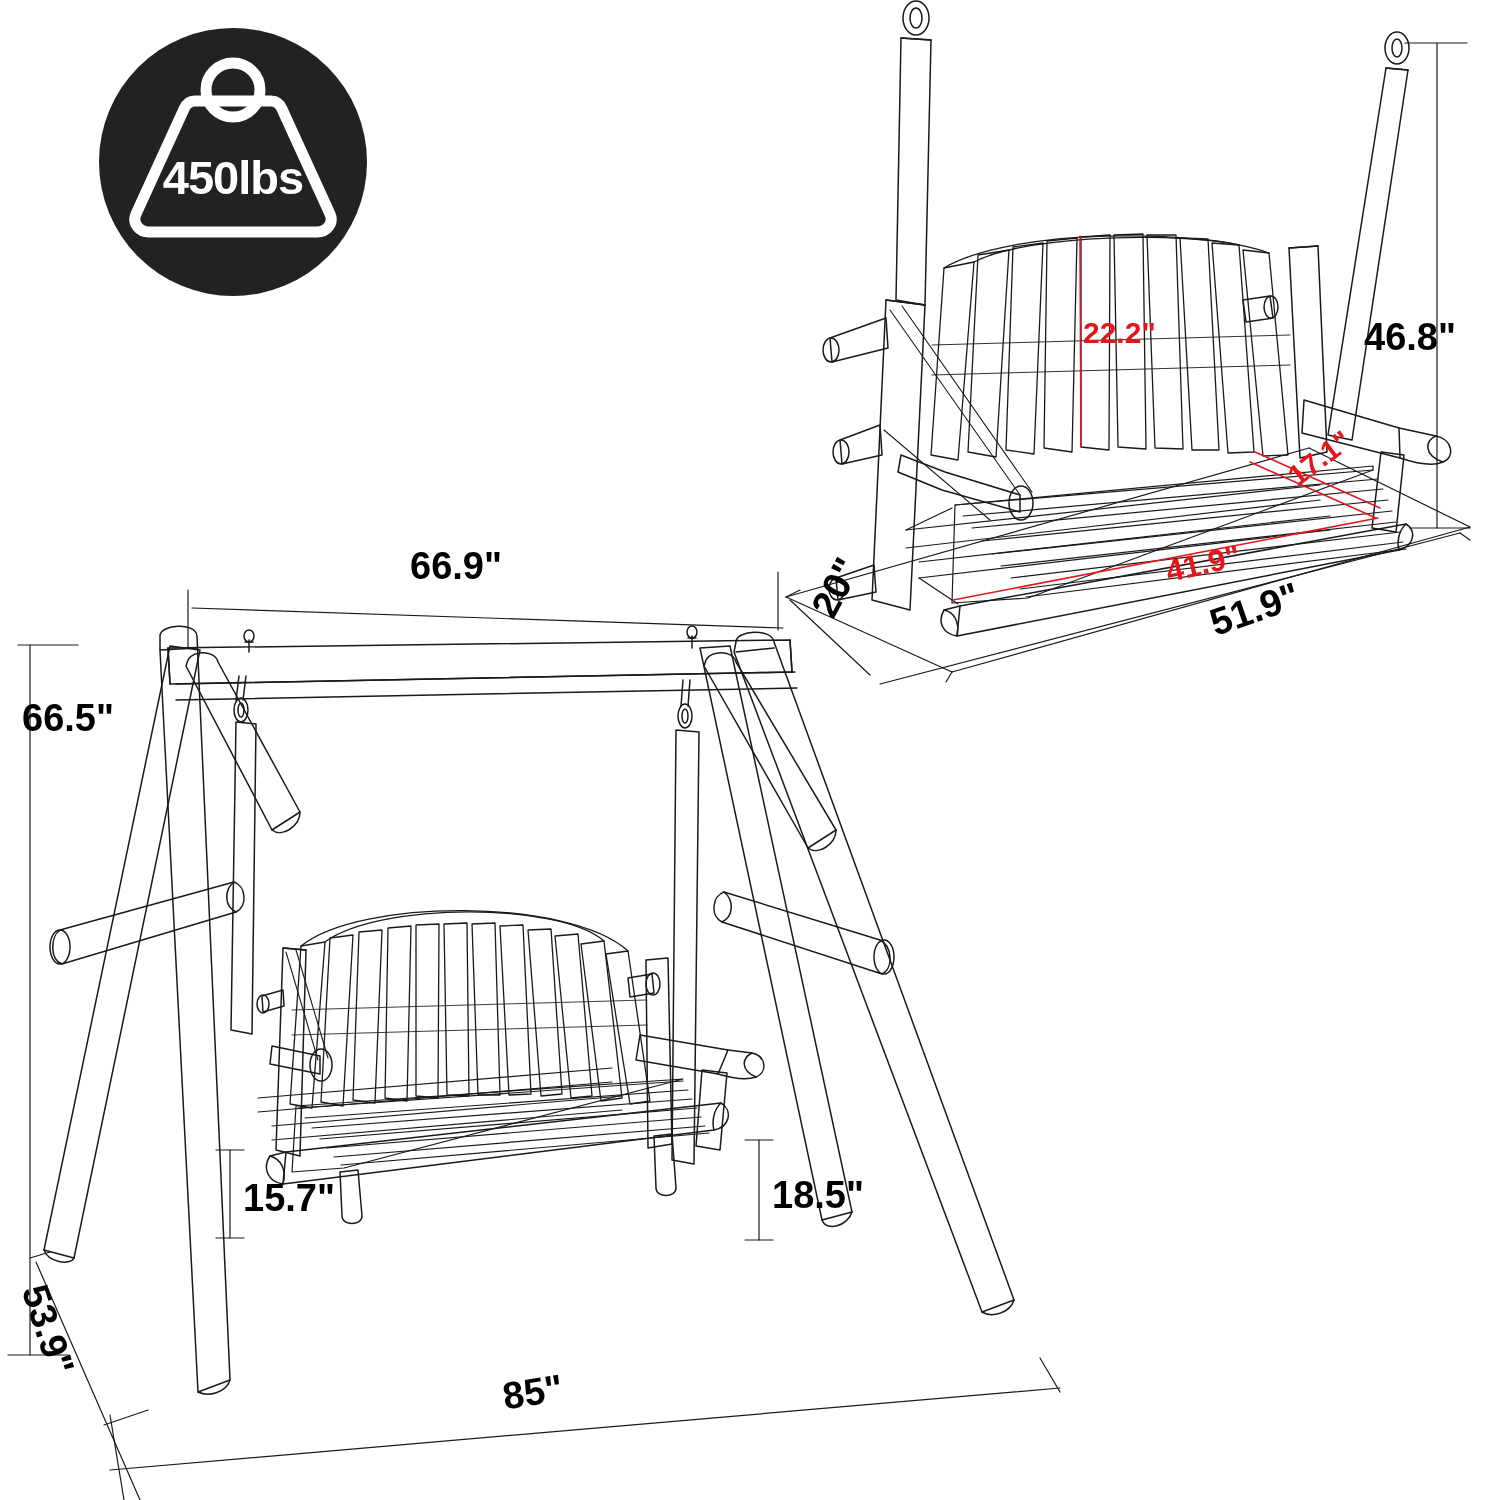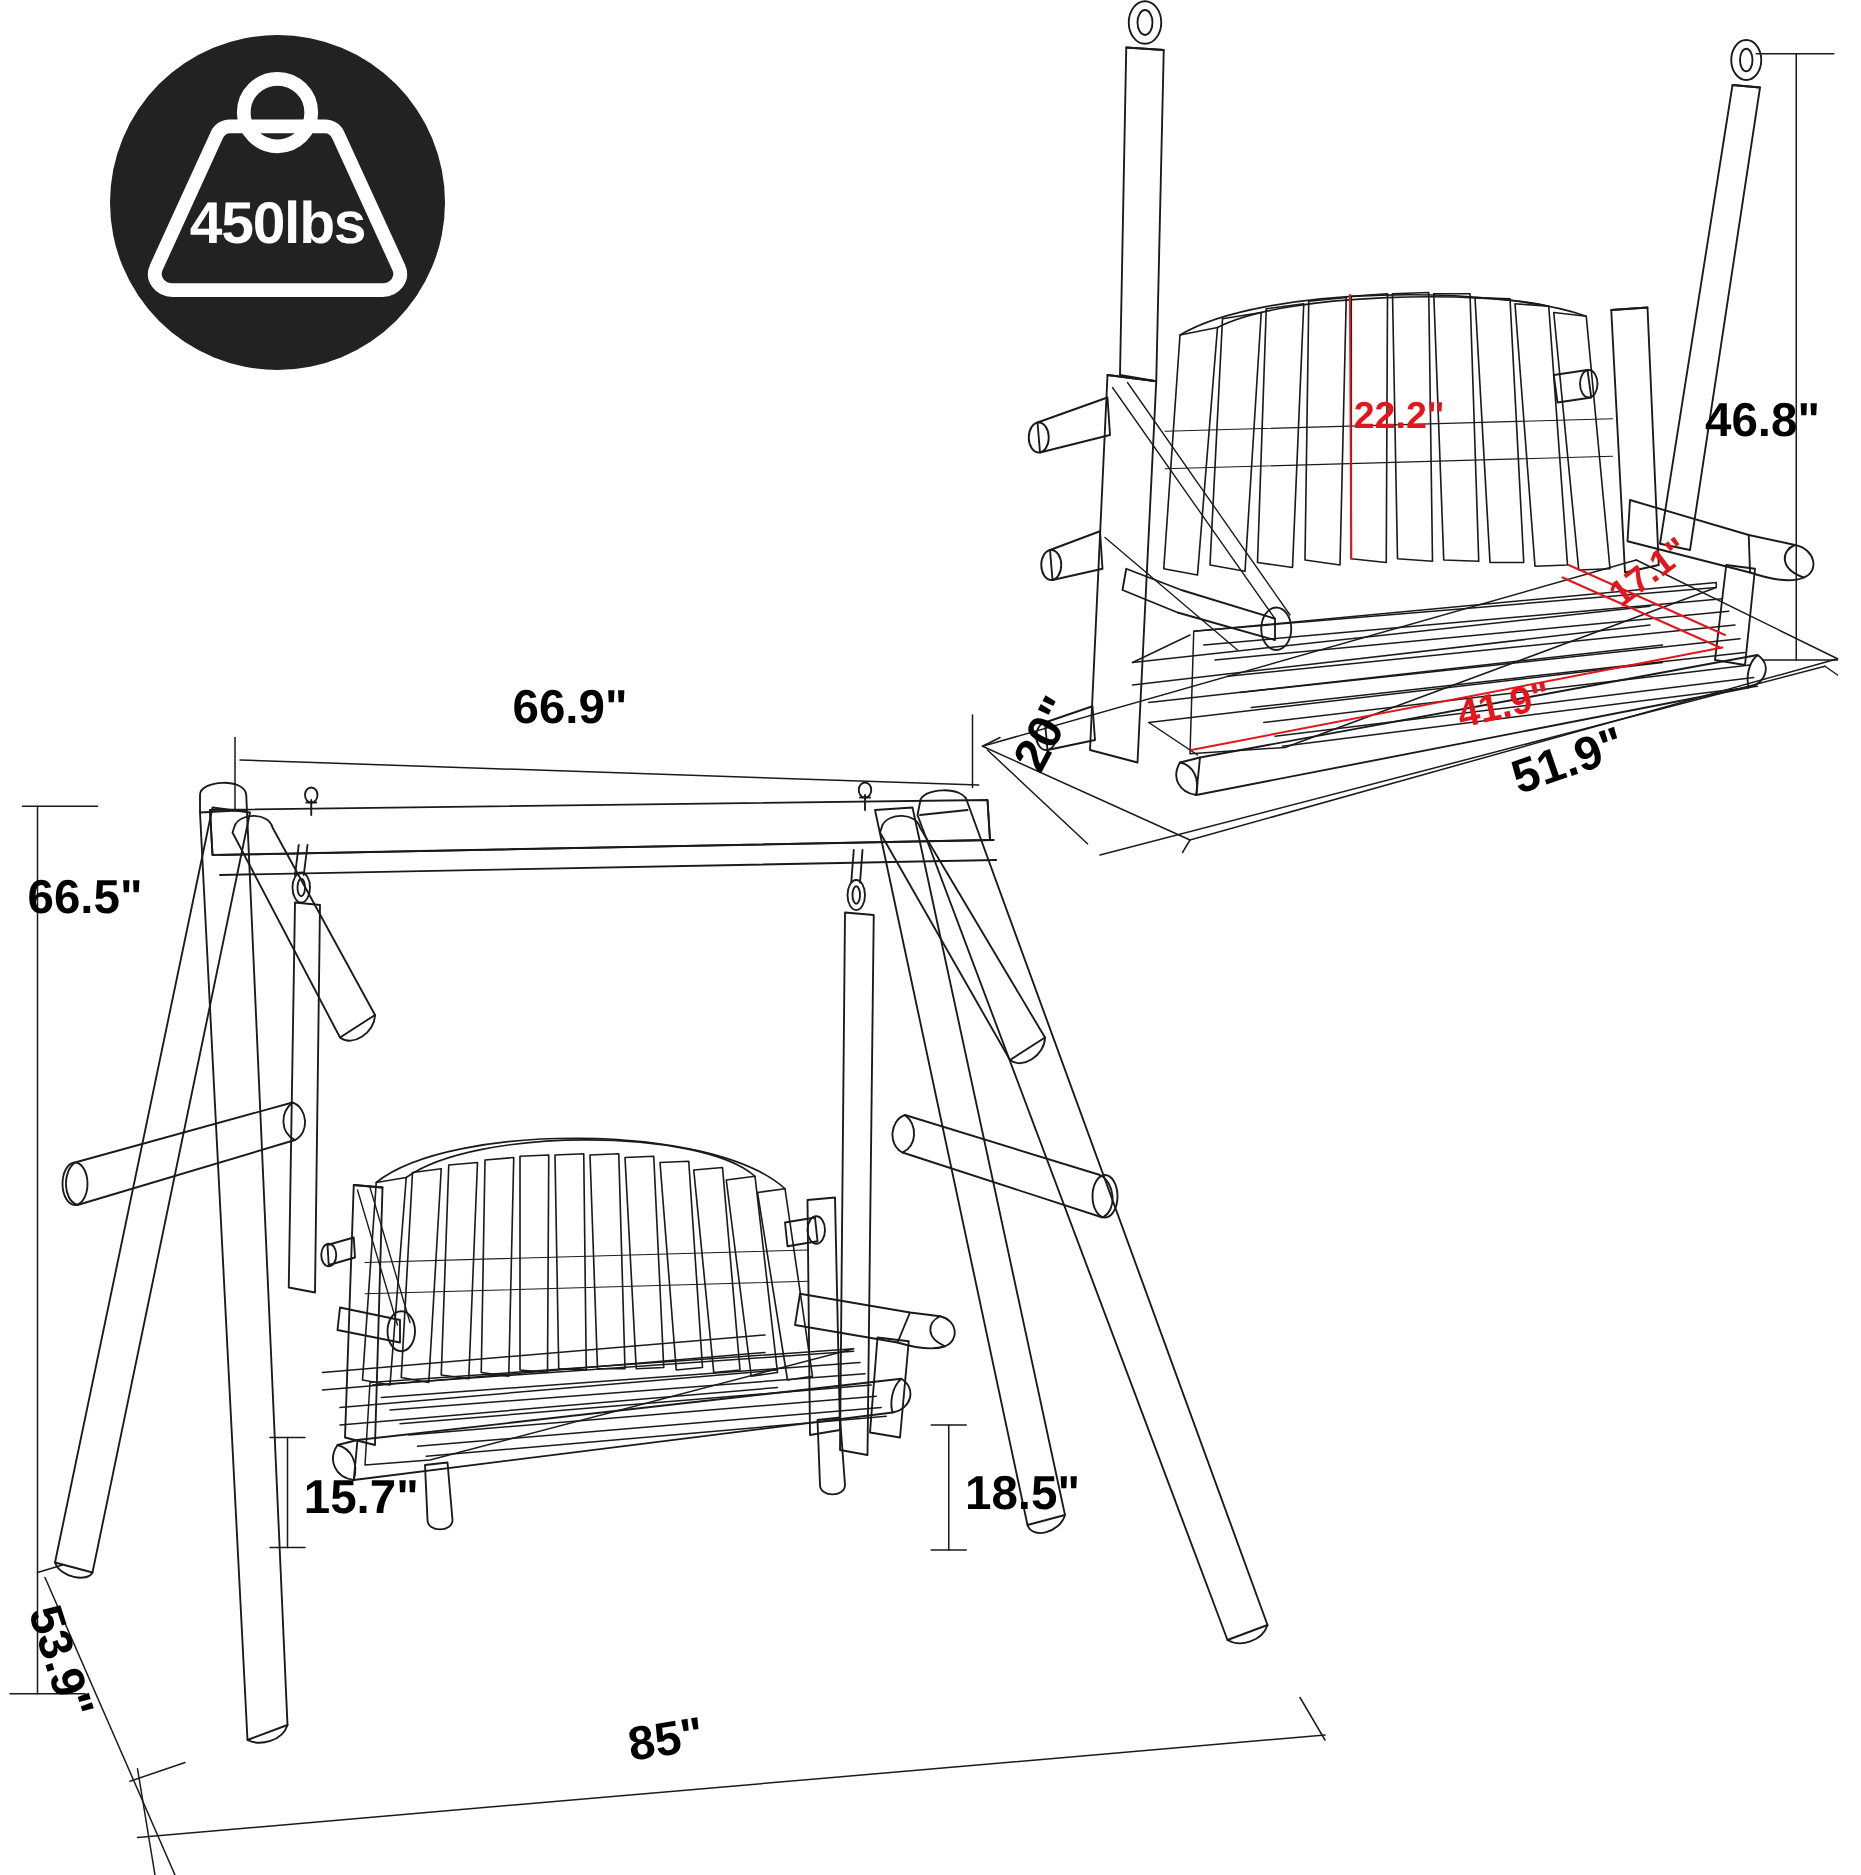--- a/index.html
+++ b/index.html
@@ -7,21 +7,21 @@
   body{
     width:1489px;height:1500px;
     font-family:"Liberation Sans", sans-serif;
     overflow:hidden;position:relative;
   }
   #stage{position:relative;width:1489px;height:1500px;background:#fff;}
   svg.layer{position:absolute;top:0;left:0;width:1489px;height:1500px;}
 
   
   #badge{
-    position:absolute;left:88px;top:28px;width:268px;height:268px;
+    position:absolute;left:99px;top:28px;width:268px;height:268px;
     border-radius:50%;background:#222222;
   }
   #badge svg{position:absolute;top:0;left:0;width:268px;height:268px;}
   .badge-text{
     font-family:"Liberation Sans", sans-serif;
     font-weight:bold;font-size:47px;fill:#ffffff;
     letter-spacing:-1px;
   }
 
   

